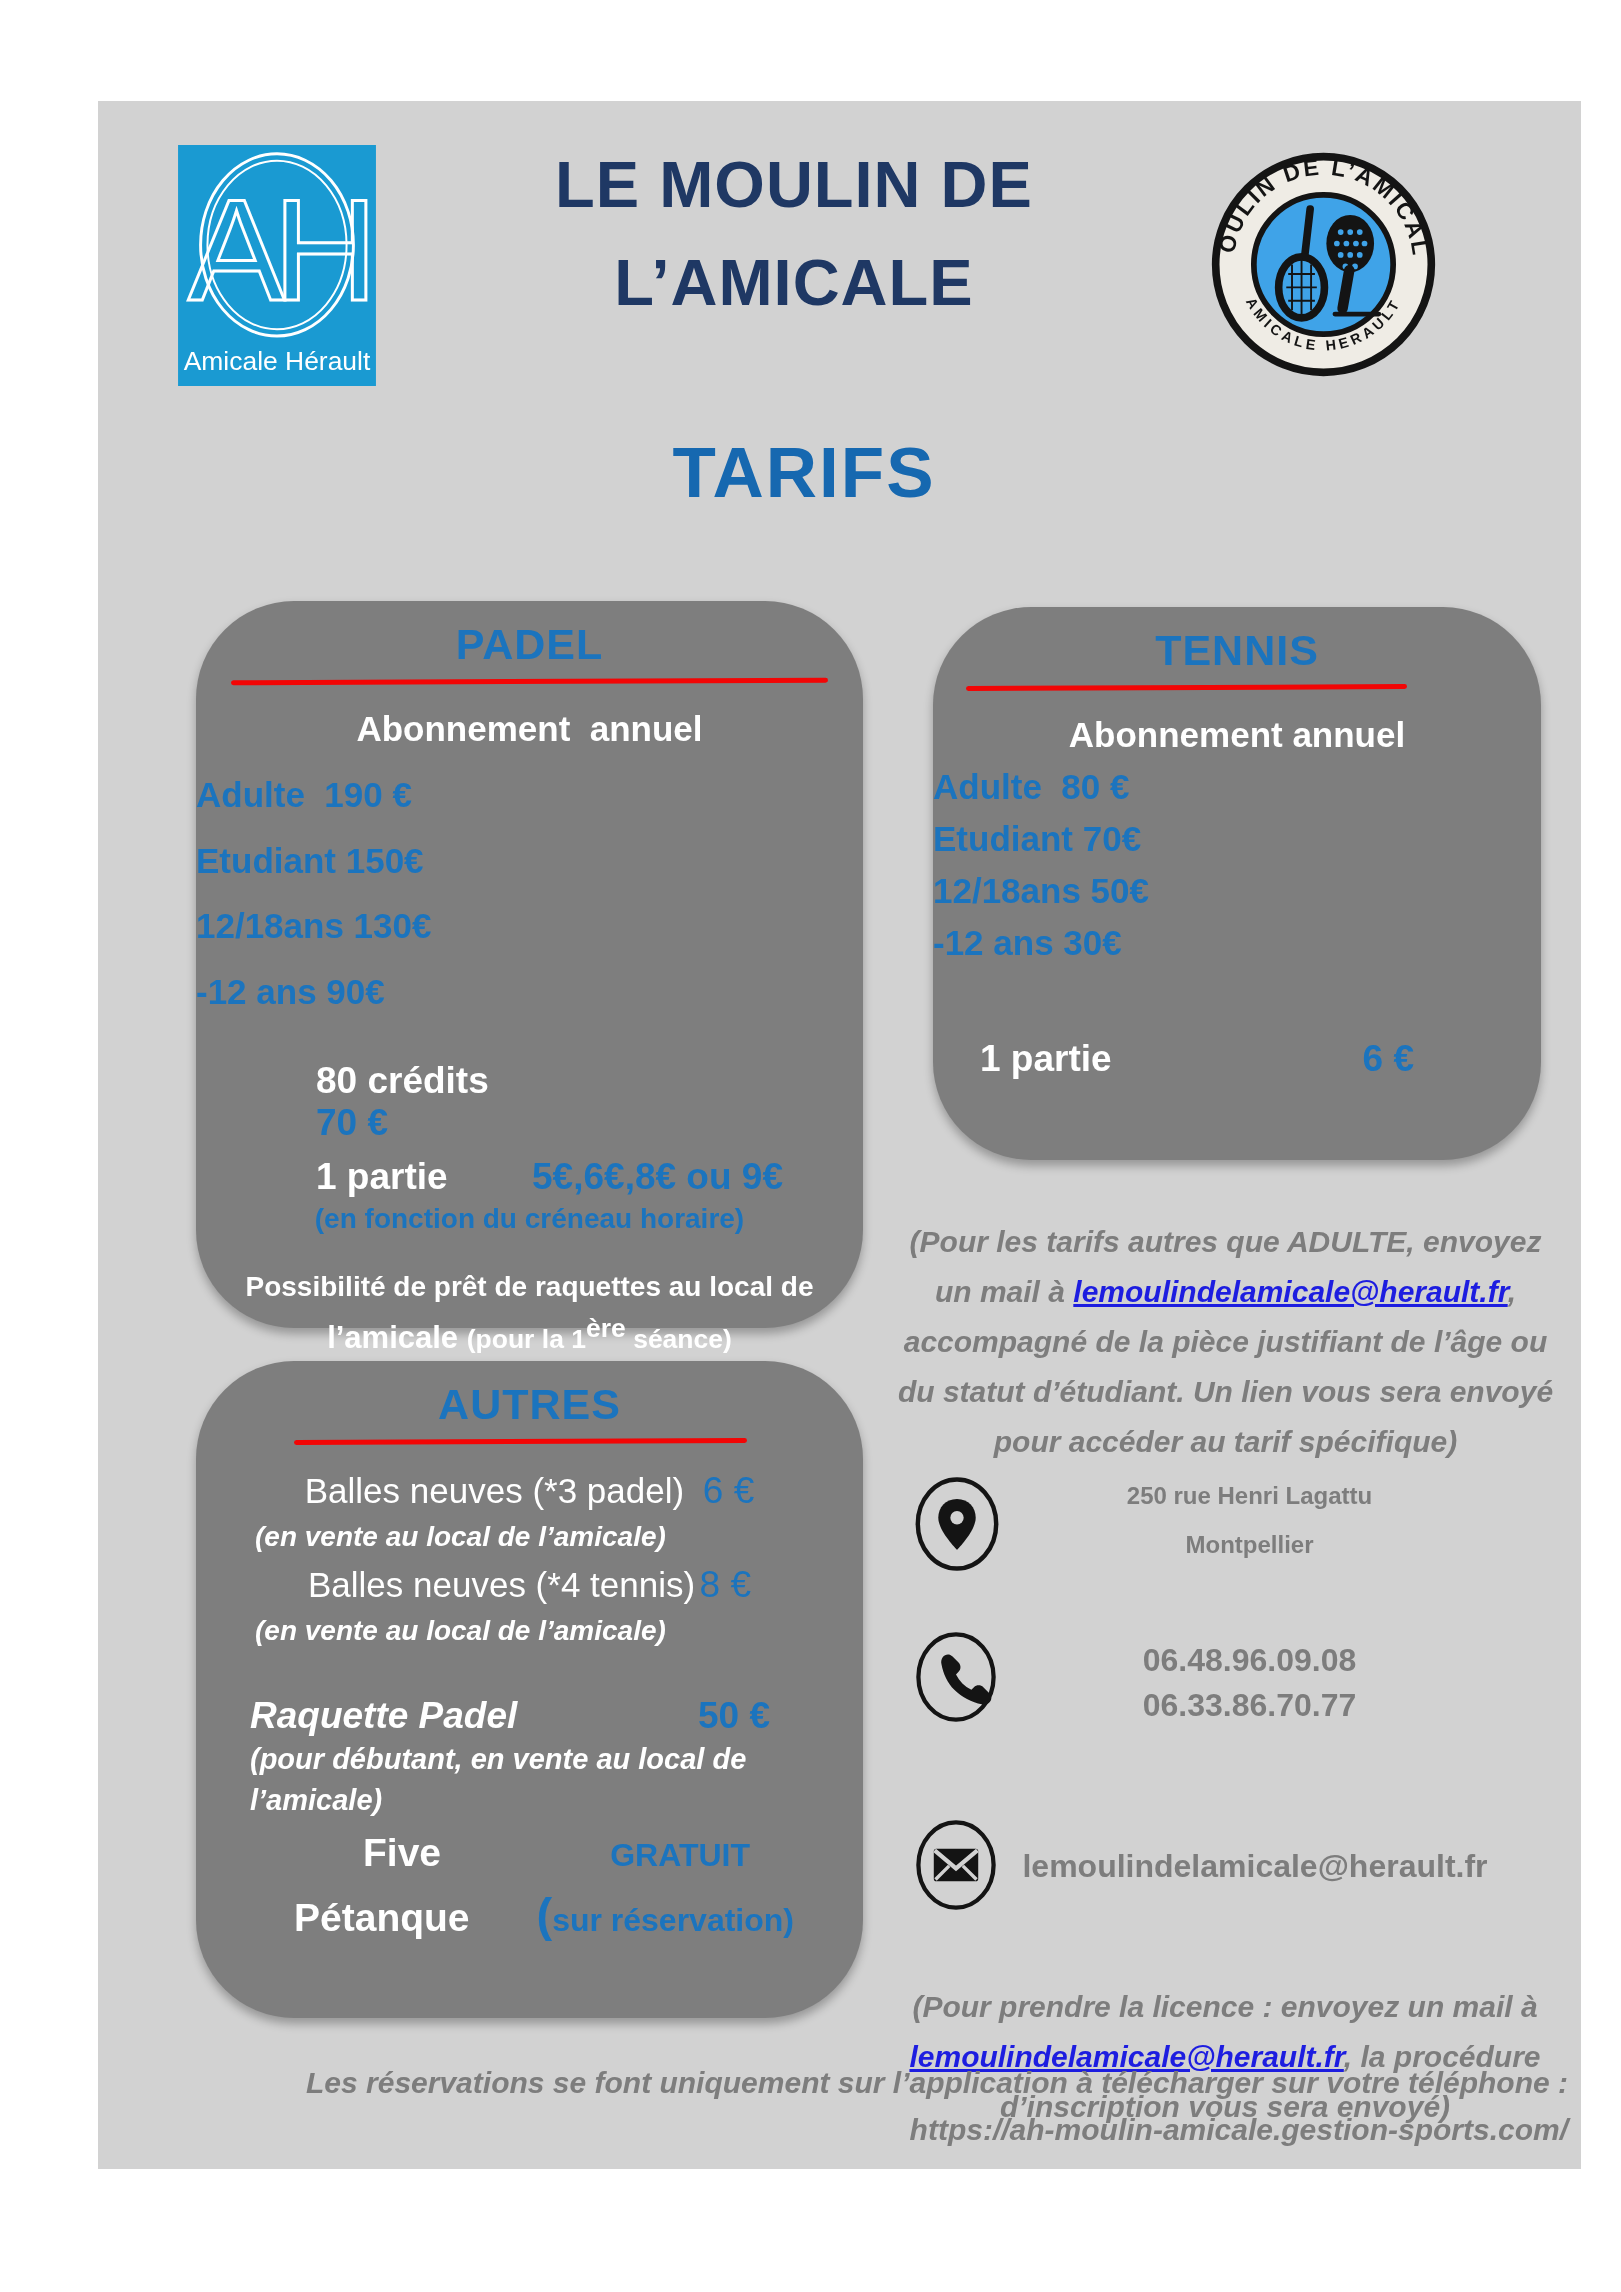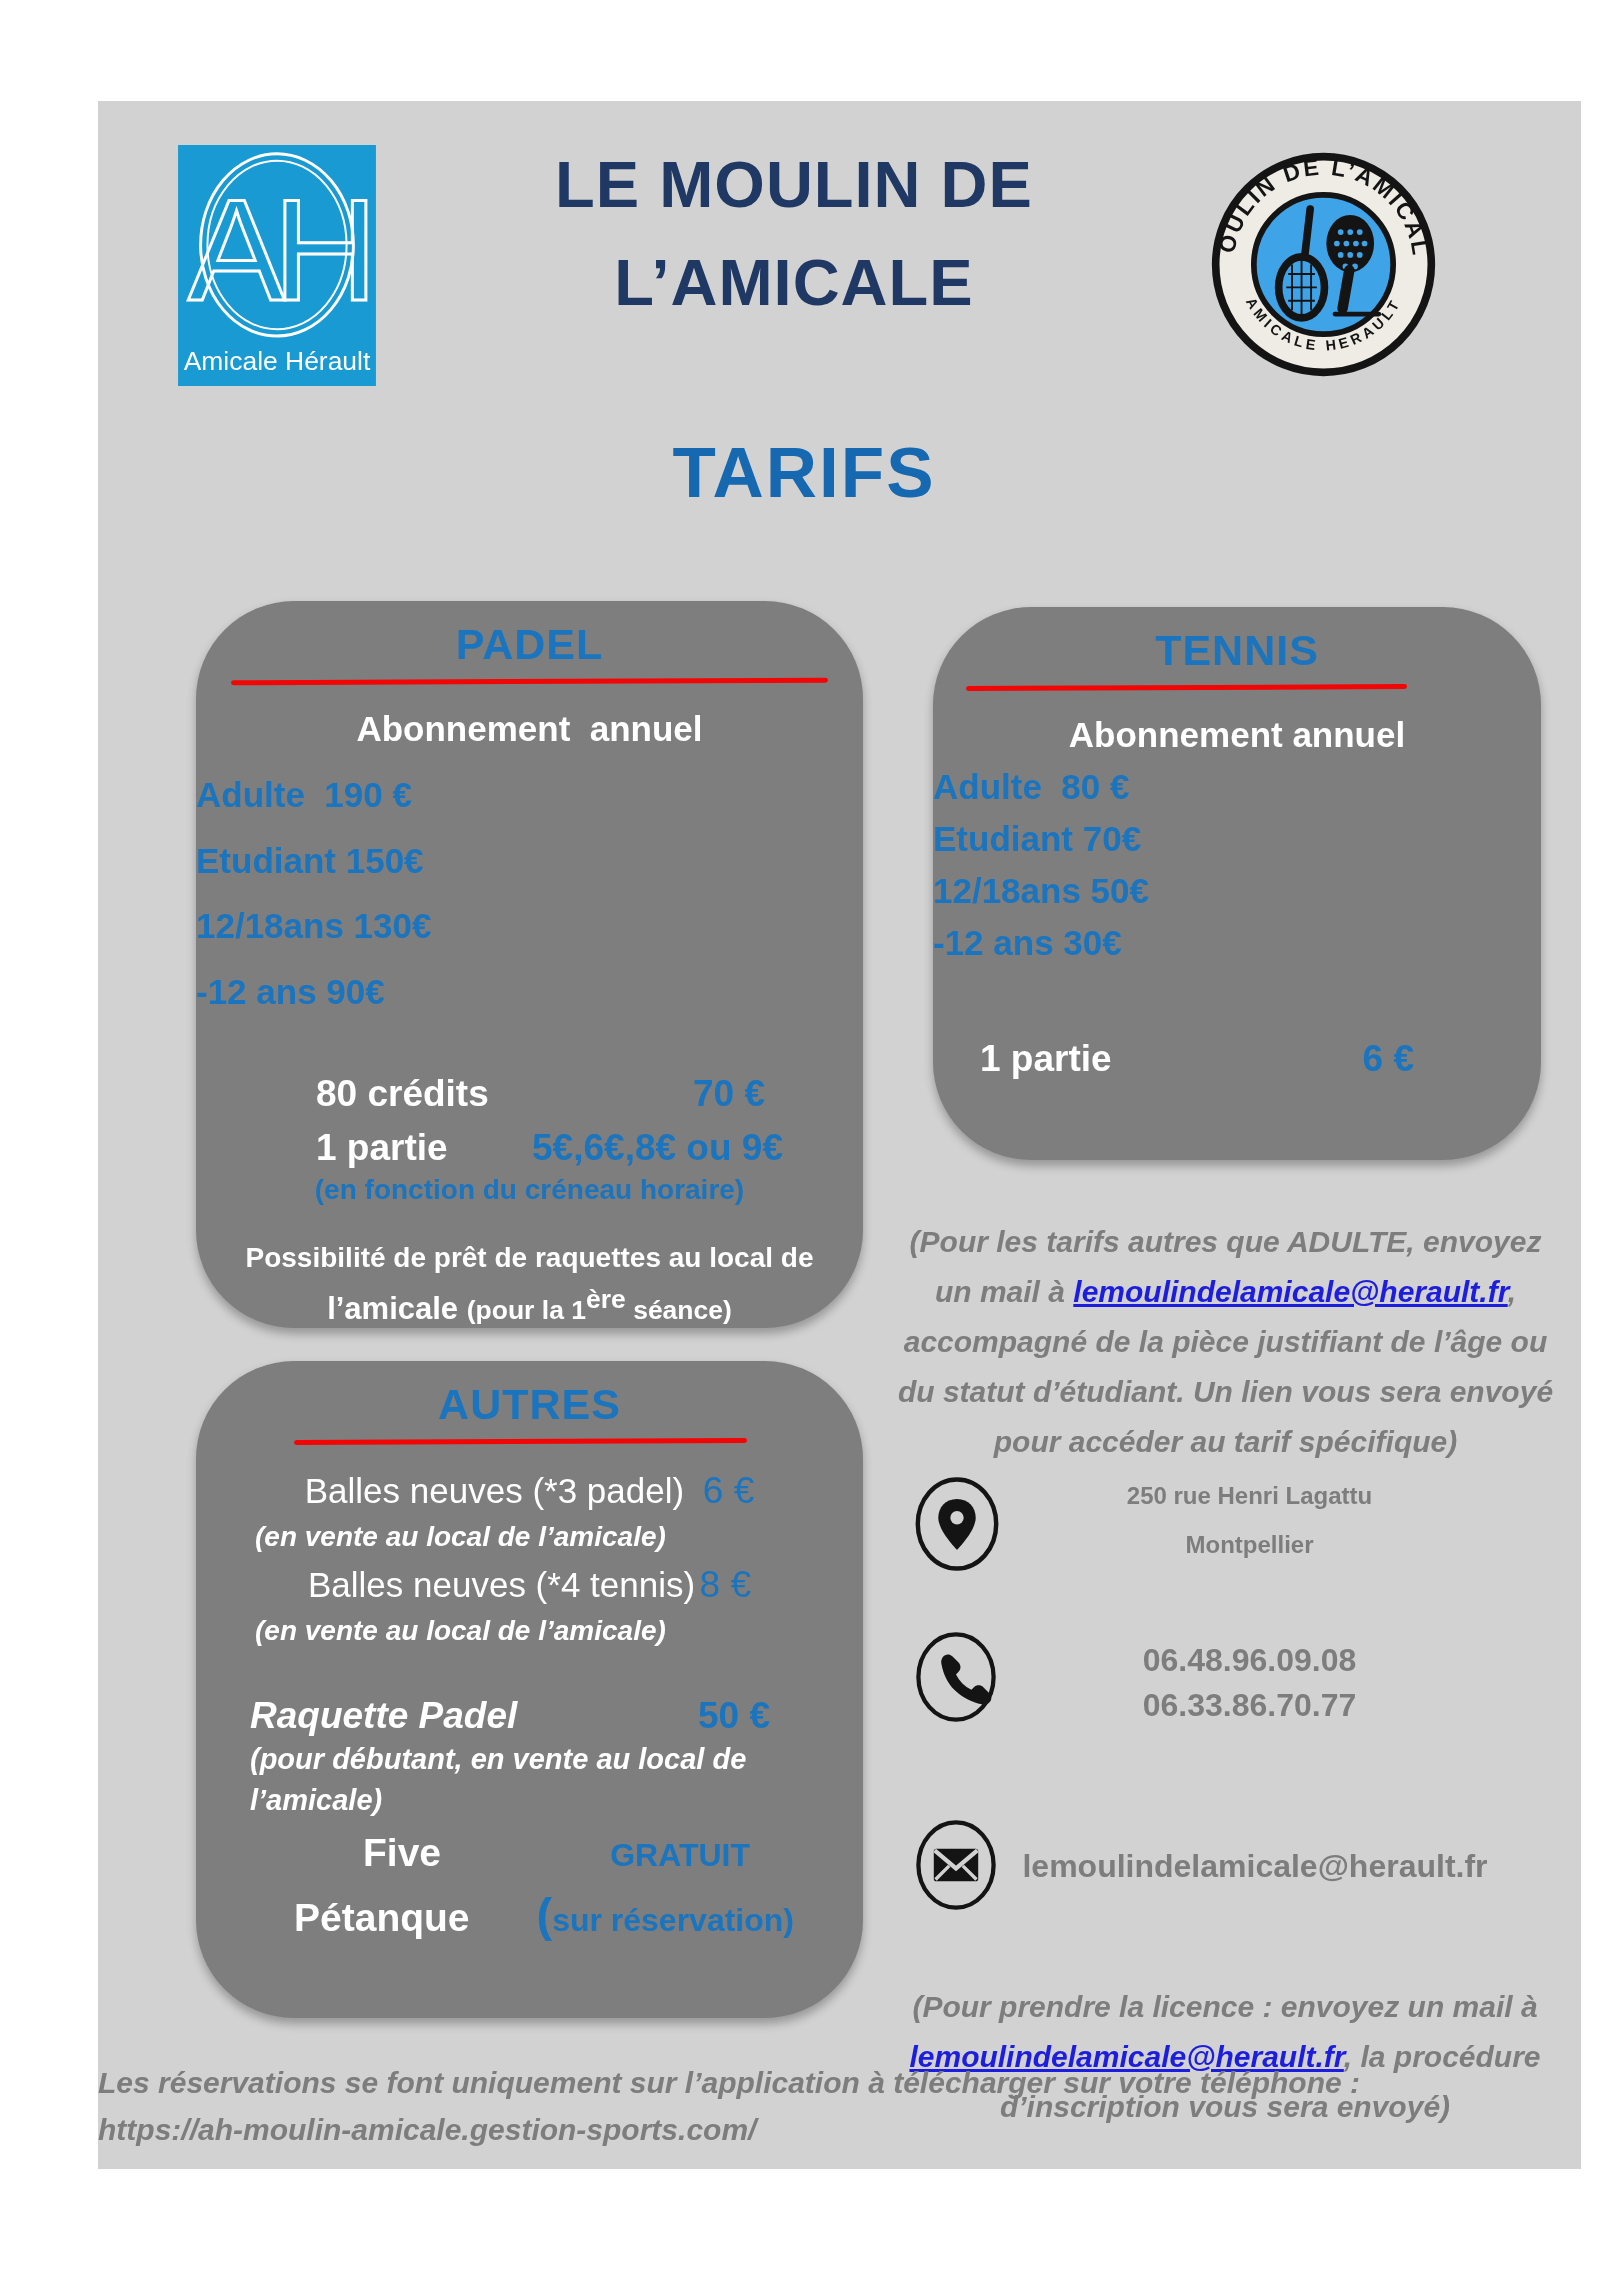--- a/index.html
+++ b/index.html
@@ -29,21 +29,21 @@
            transform:rotate(-.25deg);}
   .redline.short{margin:9.8px 35px 0 33px;width:441px;}
   .redline.autres{margin:9.8px 116px 0 98px;}
   .subhead{margin-top:23.5px;text-align:center;font-size:35px;font-weight:bold;line-height:41px;}
   .rate{color:#1b74be;font-size:35px;font-weight:bold;line-height:39px;}
   .box-padel .rate{margin-top:26.5px;}
   .box-tennis .rate{margin-top:12.7px;}
   .prow{display:flex;justify-content:space-between;align-items:baseline;}
   .prow .lbl{color:#ffffff;font-size:37px;font-weight:bold;}
   .prow .val{color:#1b74be;font-size:37px;font-weight:bold;}
-  .padel-credits{margin-top:62px;padding:0 98px 0 120px;}
+  .padel-credits{margin-top:49px;padding:0 98px 0 120px;flex-direction:column;}
   .padel-game{margin-top:11.8px;padding:0 80px 0 120px;}
   .padel-note{margin-top:5.9px;text-align:center;color:#1b74be;font-size:28px;font-weight:bold;}
   .loan{margin-top:31px;text-align:center;font-weight:bold;}
   .loan .l1{font-size:28px;line-height:41px;white-space:nowrap;}
   .loan .l2{font-size:31px;line-height:43px;}
   .loan .sm{font-size:26.5px;}
   sup{font-size:.6em;}
   .tennis-game{margin-top:76px;padding:0 127px 0 47px;}
 
   
@@ -71,21 +71,21 @@
   a.maillink{color:#1d1de0;text-decoration:underline;font-weight:bold;font-style:italic;}
 
   
   .cicon{position:absolute;}
   .ctext{position:absolute;color:#7d7d7d;font-weight:bold;text-align:center;}
   .addr-text{left:941px;top:1370px;width:421px;font-size:24px;line-height:49px;}
   .phone-text{left:941px;top:1537px;width:421px;font-size:32px;line-height:45px;}
   .mail-text{left:912px;top:1747px;width:490px;font-size:32px;}
 
   
-  .footer{position:absolute;left:0;top:1958px;width:1470px;text-align:left;
+  .footer{position:absolute;left:0;top:1958px;width:1470px;text-align:right;
           color:#7d7d7d;font-size:30px;font-weight:bold;font-style:italic;line-height:47px;}
 </style>
 </head>
 <body>
 
 <div class="sheet">
 
   <svg class="ah-logo" viewBox="0 0 202 246" xmlns="http://www.w3.org/2000/svg">
     <rect x="0" y="0" width="202" height="246" fill="#1a9ad2"></rect>
     <ellipse cx="101" cy="102" rx="78" ry="93" fill="none" stroke="#ffffff" stroke-width="3"></ellipse>

